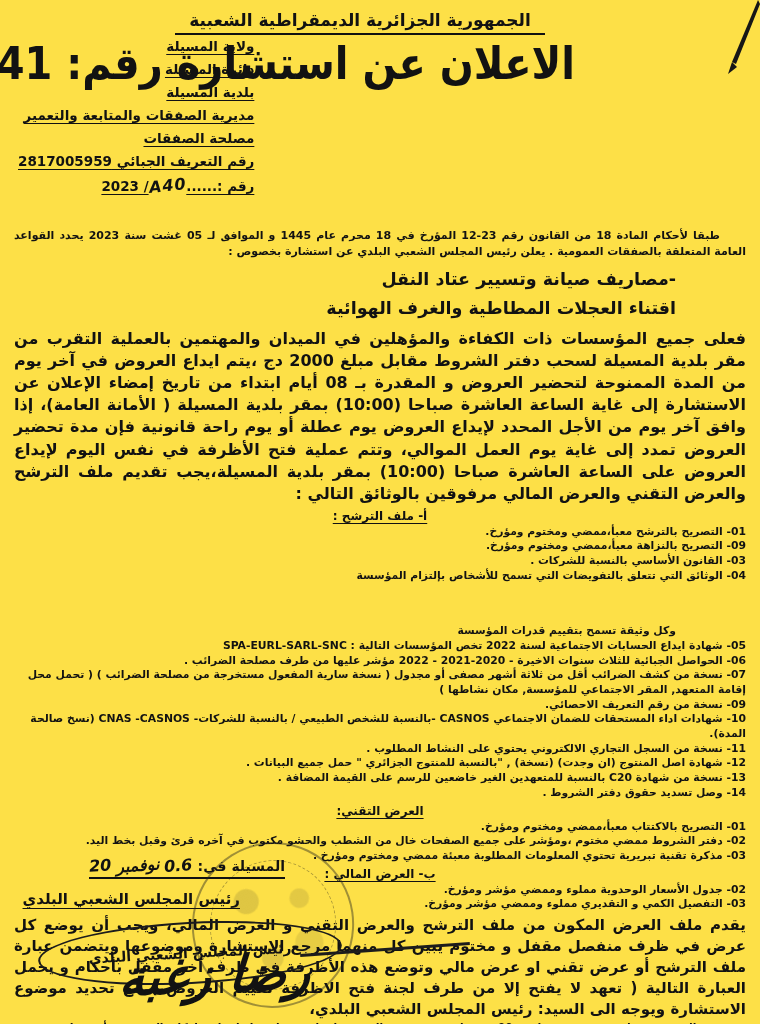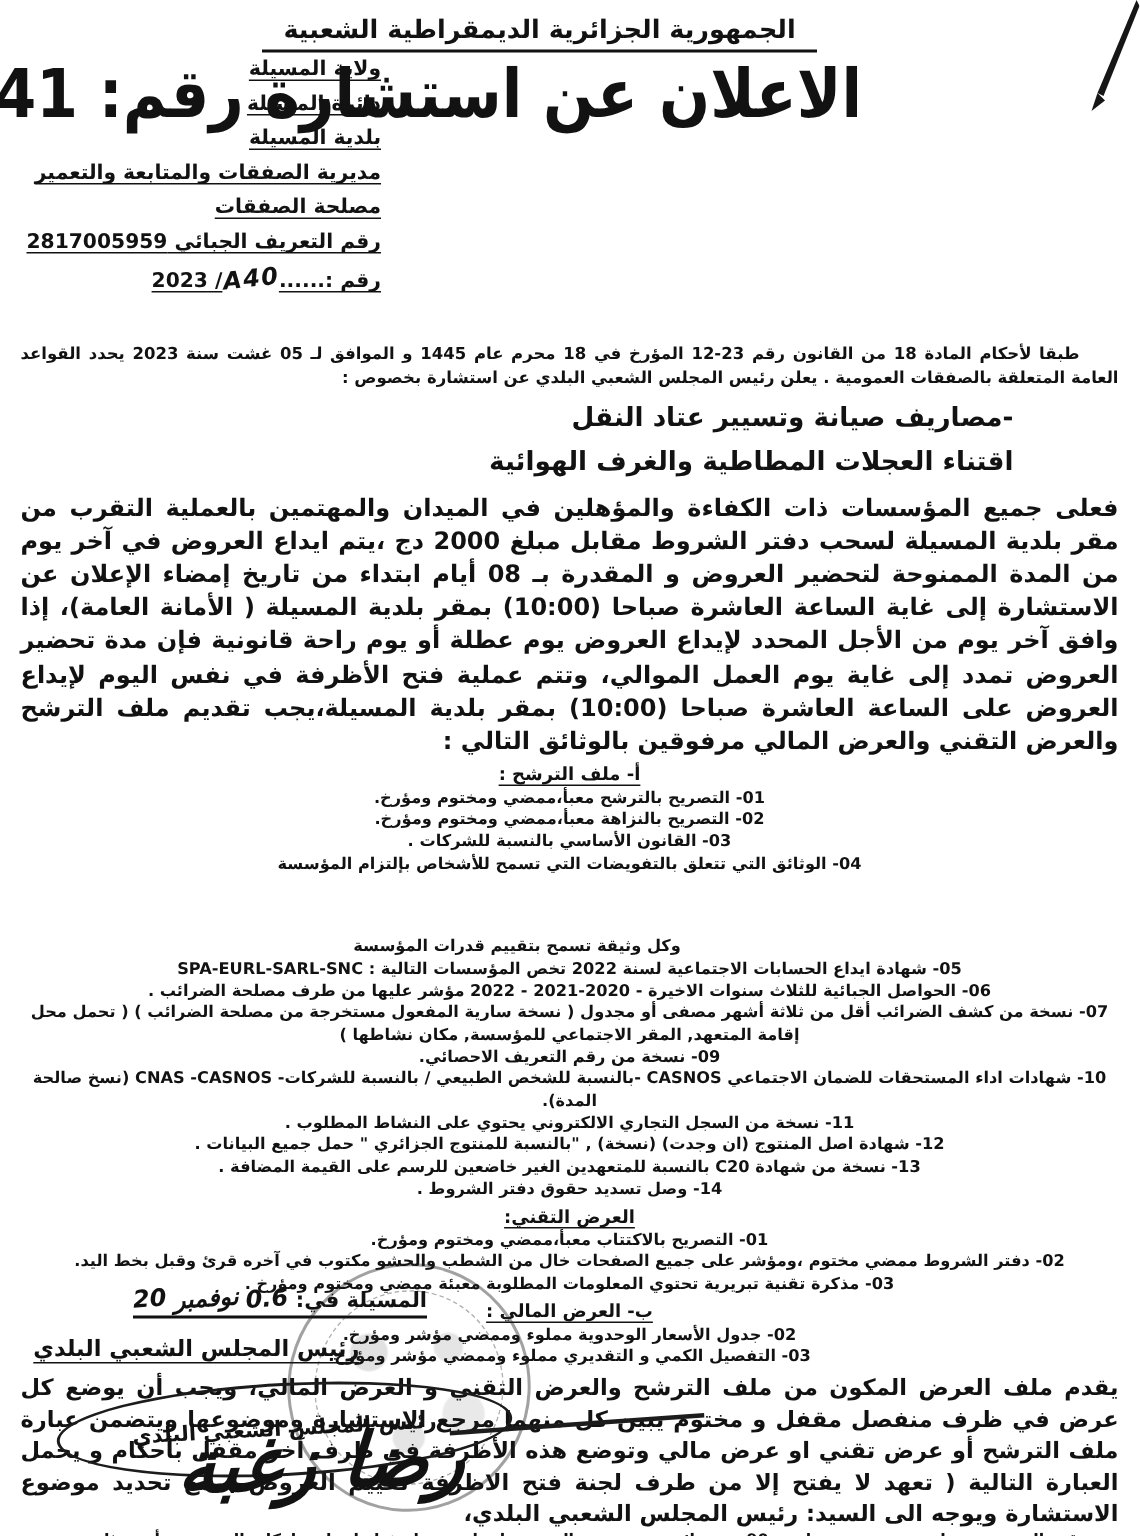--- a/index.html
+++ b/index.html
@@ -1,18 +1,18 @@
 <!DOCTYPE html>
 <html lang="ar" dir="rtl"><head>
 <meta charset="utf-8">
 <style>
   html,body{margin:0;padding:0;background:#d8d6d1;}
   .page{
     position:relative;width:760px;height:1024px;margin:0 auto;
-    background:#ffffff;overflow:hidden;color:#121212;
+    background:#fde047;overflow:hidden;color:#121212;
     font-family:"DejaVu Sans","Liberation Sans",sans-serif;
     direction:rtl;
   }
   
   .republic{
     position:absolute;top:10px;right:215px;width:370px;text-align:center;
     font-size:17px;font-weight:900;letter-spacing:1px;
     border-bottom:2px solid #111;padding-bottom:3px;
   }
   .main-title{
@@ -38,21 +38,21 @@
   .subject{
     font-size:17.5px;font-weight:900;letter-spacing:2px;line-height:1.55;
     padding-right:70px;margin:2px 0 6px 0;white-space:nowrap;
   }
   .bodytext{font-size:16px;font-weight:700;line-height:1.38;text-align:justify;margin:0 0 4px 0;}
   .sec-heading{
     font-size:12px;font-weight:900;text-decoration:underline;text-underline-offset:3px;
     margin:3px 0 2px 0;
     text-align:center;
   }
-  .doc-list{margin:0;padding:0;list-style:none;text-align:center;}
+  .doc-list{margin:0;padding:0;list-style:none;}
   .doc-list .item{font-size:10.8px;font-weight:700;line-height:1.36;margin:0;}
   .note-line{font-size:10.8px;font-weight:700;line-height:1.36;padding-right:70px;margin-top:41px;}
   .closing{font-size:15px;font-weight:700;line-height:1.4;text-align:justify;margin:3px 0 0 0;}
   .closing2{font-size:10.6px;font-weight:700;line-height:1.4;text-align:justify;margin:0;text-indent:18px;}
   
   .date-line{
     position:absolute;top:856px;right:475px;white-space:nowrap;
     font-size:14px;font-weight:900;border-bottom:2px solid #111;padding-bottom:2px;
   }
   .date-line .hand2{font-style:italic;font-weight:800;display:inline-block;transform:rotate(-4deg);font-size:16px;}
@@ -117,21 +117,21 @@
     <p class="legal"><span class="indent"></span><span>طبقا لأحكام المادة 18 من القانون رقم 23-12 المؤرخ في 18 محرم عام 1445 و الموافق لـ 05 غشت سنة 2023 يحدد القواعد العامة المتعلقة بالصفقات العمومية . يعلن رئيس المجلس الشعبي البلدي عن استشارة بخصوص :</span></p>
 
     <div class="subject">-مصاريف صيانة وتسيير عتاد النقل</div>
     <div class="subject" style="margin-top:-4px;">اقتناء العجلات المطاطية والغرف الهوائية</div>
 
     <p class="bodytext">فعلى جميع المؤسسات ذات الكفاءة والمؤهلين في الميدان والمهتمين بالعملية التقرب من مقر بلدية المسيلة لسحب دفتر الشروط مقابل مبلغ 2000 دج ،يتم ايداع العروض في آخر يوم من المدة الممنوحة لتحضير العروض و المقدرة بـ 08 أيام ابتداء من تاريخ إمضاء الإعلان عن الاستشارة إلى غاية الساعة العاشرة صباحا (10:00) بمقر بلدية المسيلة ( الأمانة العامة)، إذا وافق آخر يوم من الأجل المحدد لإيداع العروض يوم عطلة أو يوم راحة قانونية فإن مدة تحضير العروض تمدد إلى غاية يوم العمل الموالي، وتتم عملية فتح الأظرفة في نفس اليوم لإيداع العروض على الساعة العاشرة صباحا (10:00) بمقر بلدية المسيلة،يجب تقديم ملف الترشح والعرض التقني والعرض المالي مرفوقين بالوثائق التالي :</p>
 
     <div class="sec-heading">أ- ملف الترشح :</div>
     <div class="doc-list">
       <div class="item">01- التصريح بالترشح معبأ،ممضي ومختوم ومؤرخ.</div>
-      <div class="item">02- التصريح بالنزاهة معبأ،ممضي ومختوم ومؤرخ.</div>
+      <div class="item">09- التصريح بالنزاهة معبأ،ممضي ومختوم ومؤرخ.</div>
       <div class="item">03- القانون الأساسي بالنسبة للشركات .</div>
       <div class="item">04- الوثائق التي تتعلق بالتفويضات التي تسمح للأشخاص بإلتزام المؤسسة</div>
       <div class="note-line">وكل وثيقة تسمح بتقييم قدرات المؤسسة</div>
       <div class="item">05- شهادة ايداع الحسابات الاجتماعية لسنة 2022 تخص المؤسسات التالية : SPA-EURL-SARL-SNC</div>
       <div class="item">06- الحواصل الجبائية للثلاث سنوات الاخيرة - 2020-2021 - 2022 مؤشر عليها من طرف مصلحة الضرائب .</div>
       <div class="item">07- نسخة من كشف الضرائب أقل من ثلاثة أشهر مصفى أو مجدول ( نسخة سارية المفعول مستخرجة من مصلحة الضرائب ) ( تحمل محل إقامة المتعهد, المقر الاجتماعي للمؤسسة, مكان نشاطها )</div>
       <div class="item">09- نسخة من رقم التعريف الاحصائي.</div>
       <div class="item">10- شهادات اداء المستحقات للضمان الاجتماعي CASNOS -بالنسبة للشخص الطبيعي / بالنسبة للشركات- CNAS -CASNOS (نسخ صالحة المدة).</div>
       <div class="item">11- نسخة من السجل التجاري الالكتروني يحتوي على النشاط المطلوب .</div>
       <div class="item">12- شهادة اصل المنتوج (ان وجدت) (نسخة) , "بالنسبة للمنتوج الجزائري " حمل جميع البيانات .</div>

